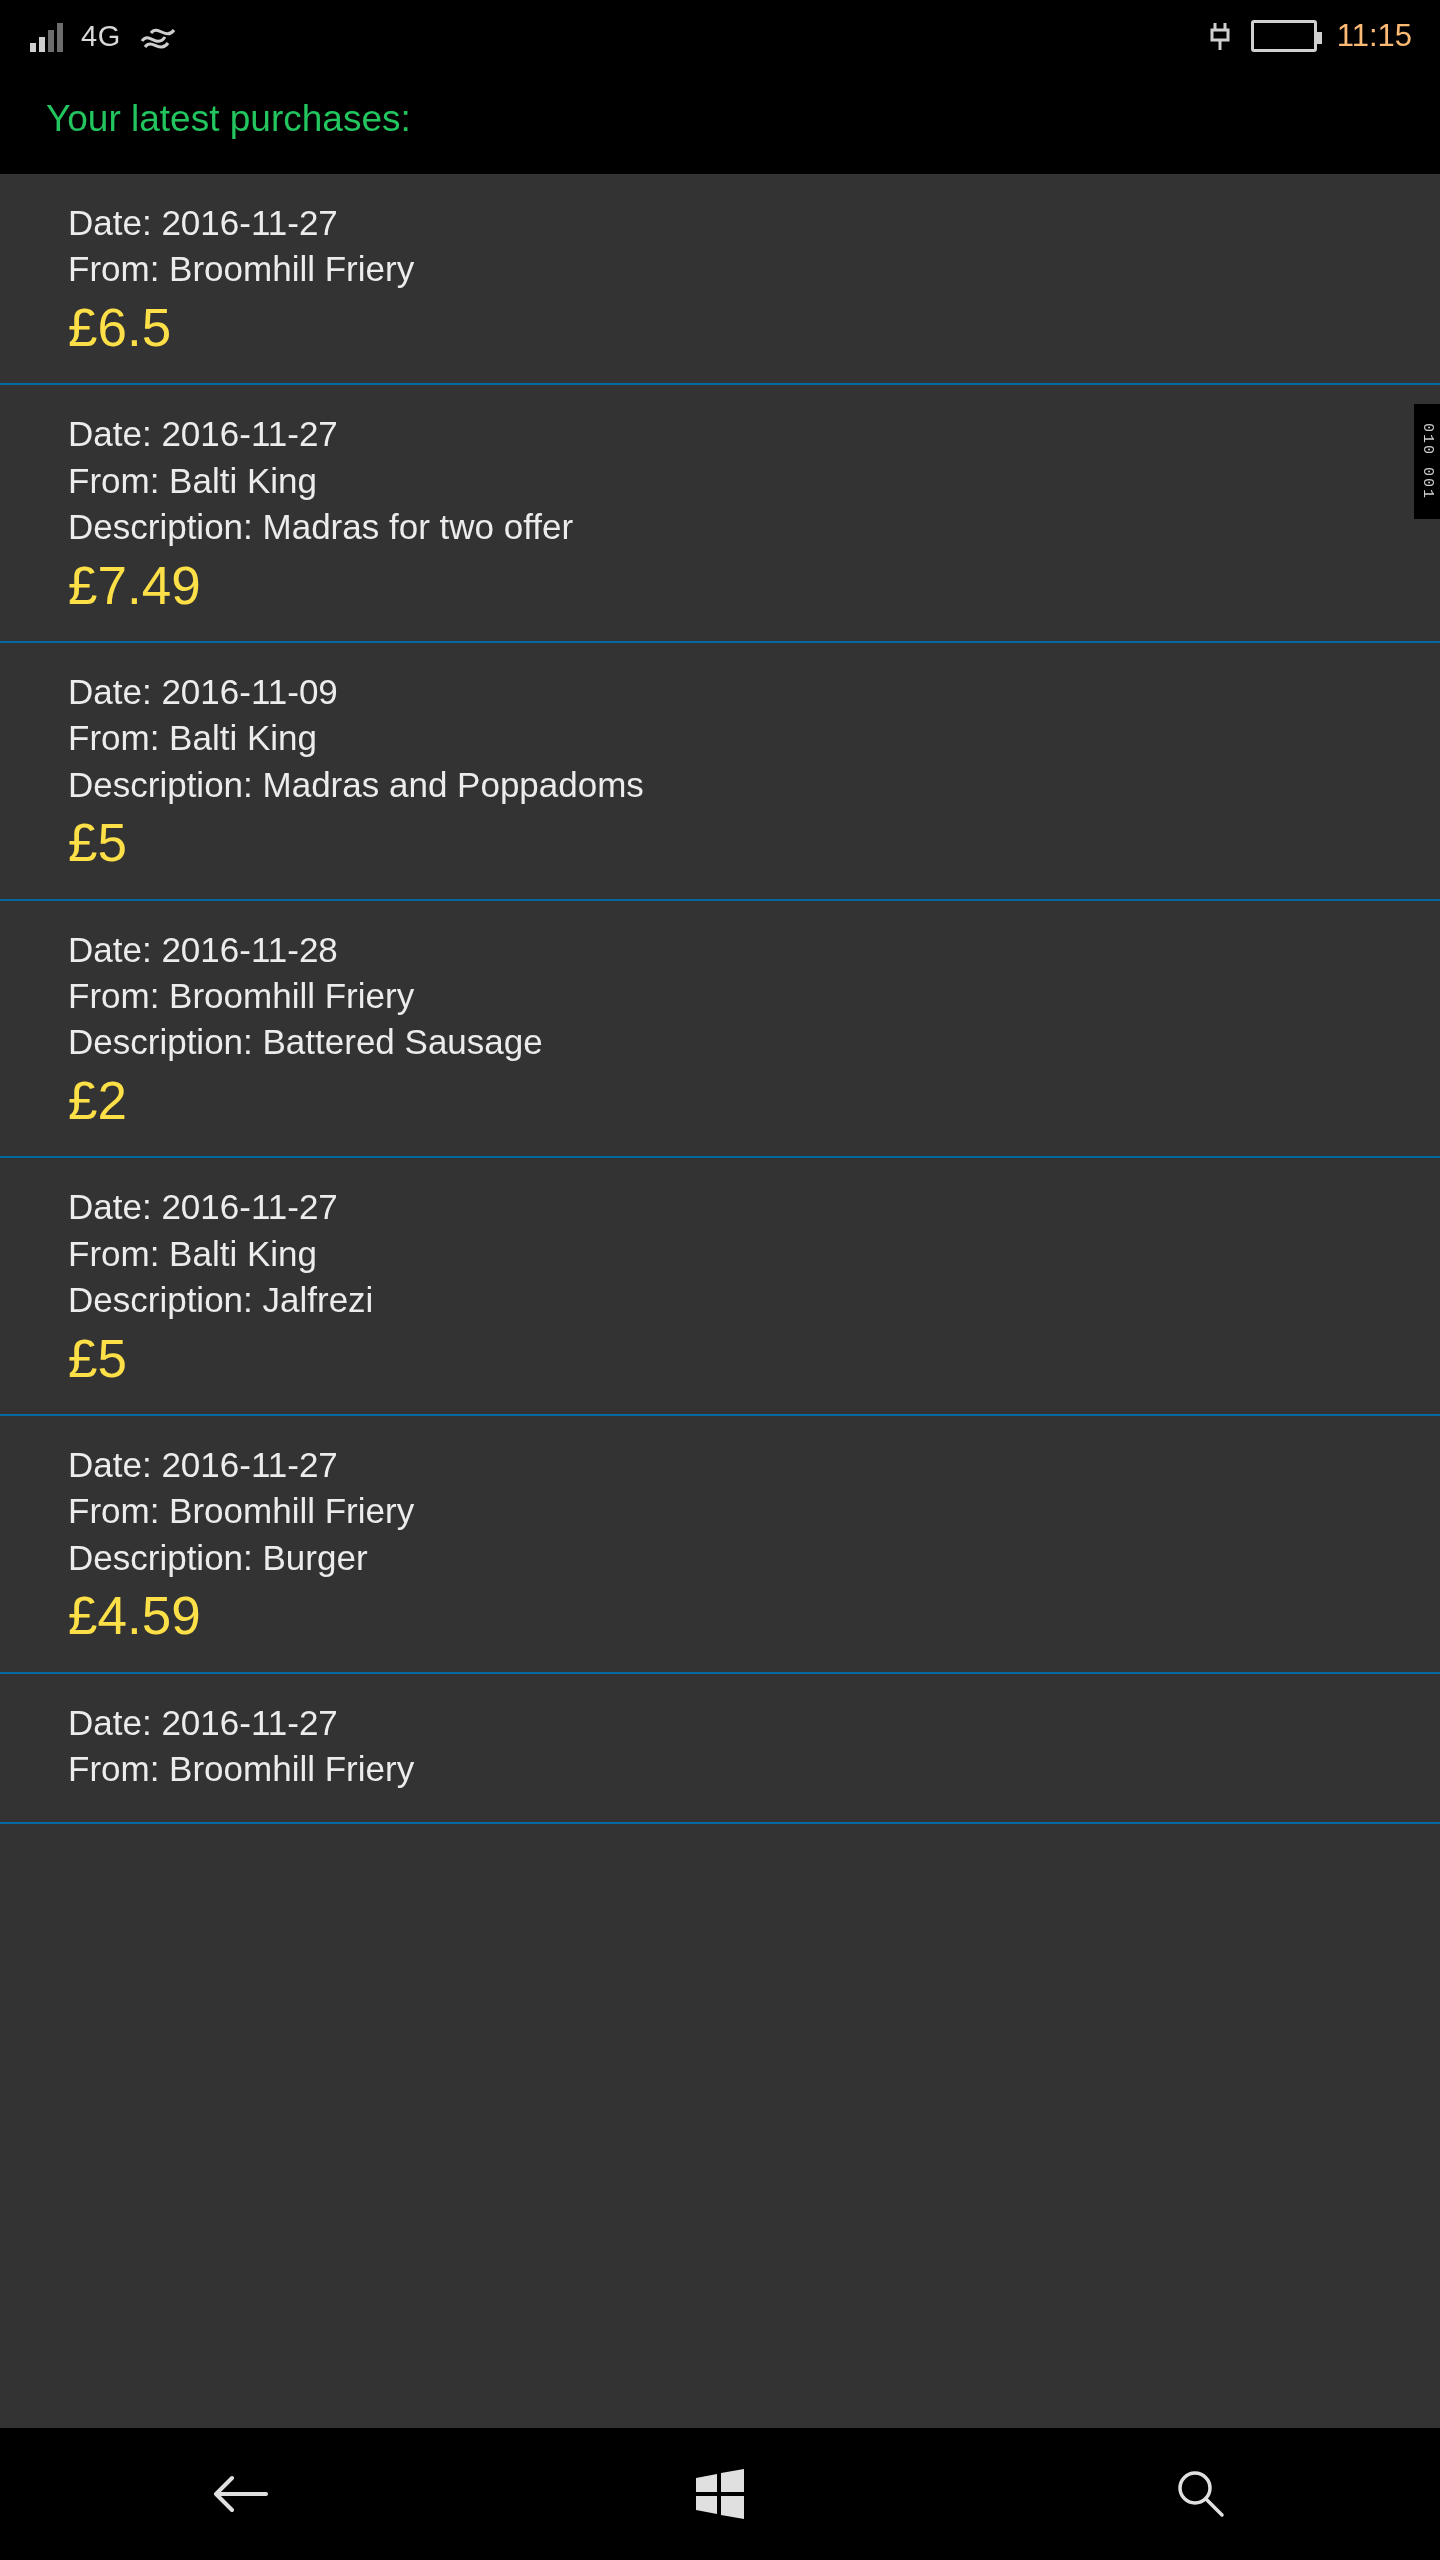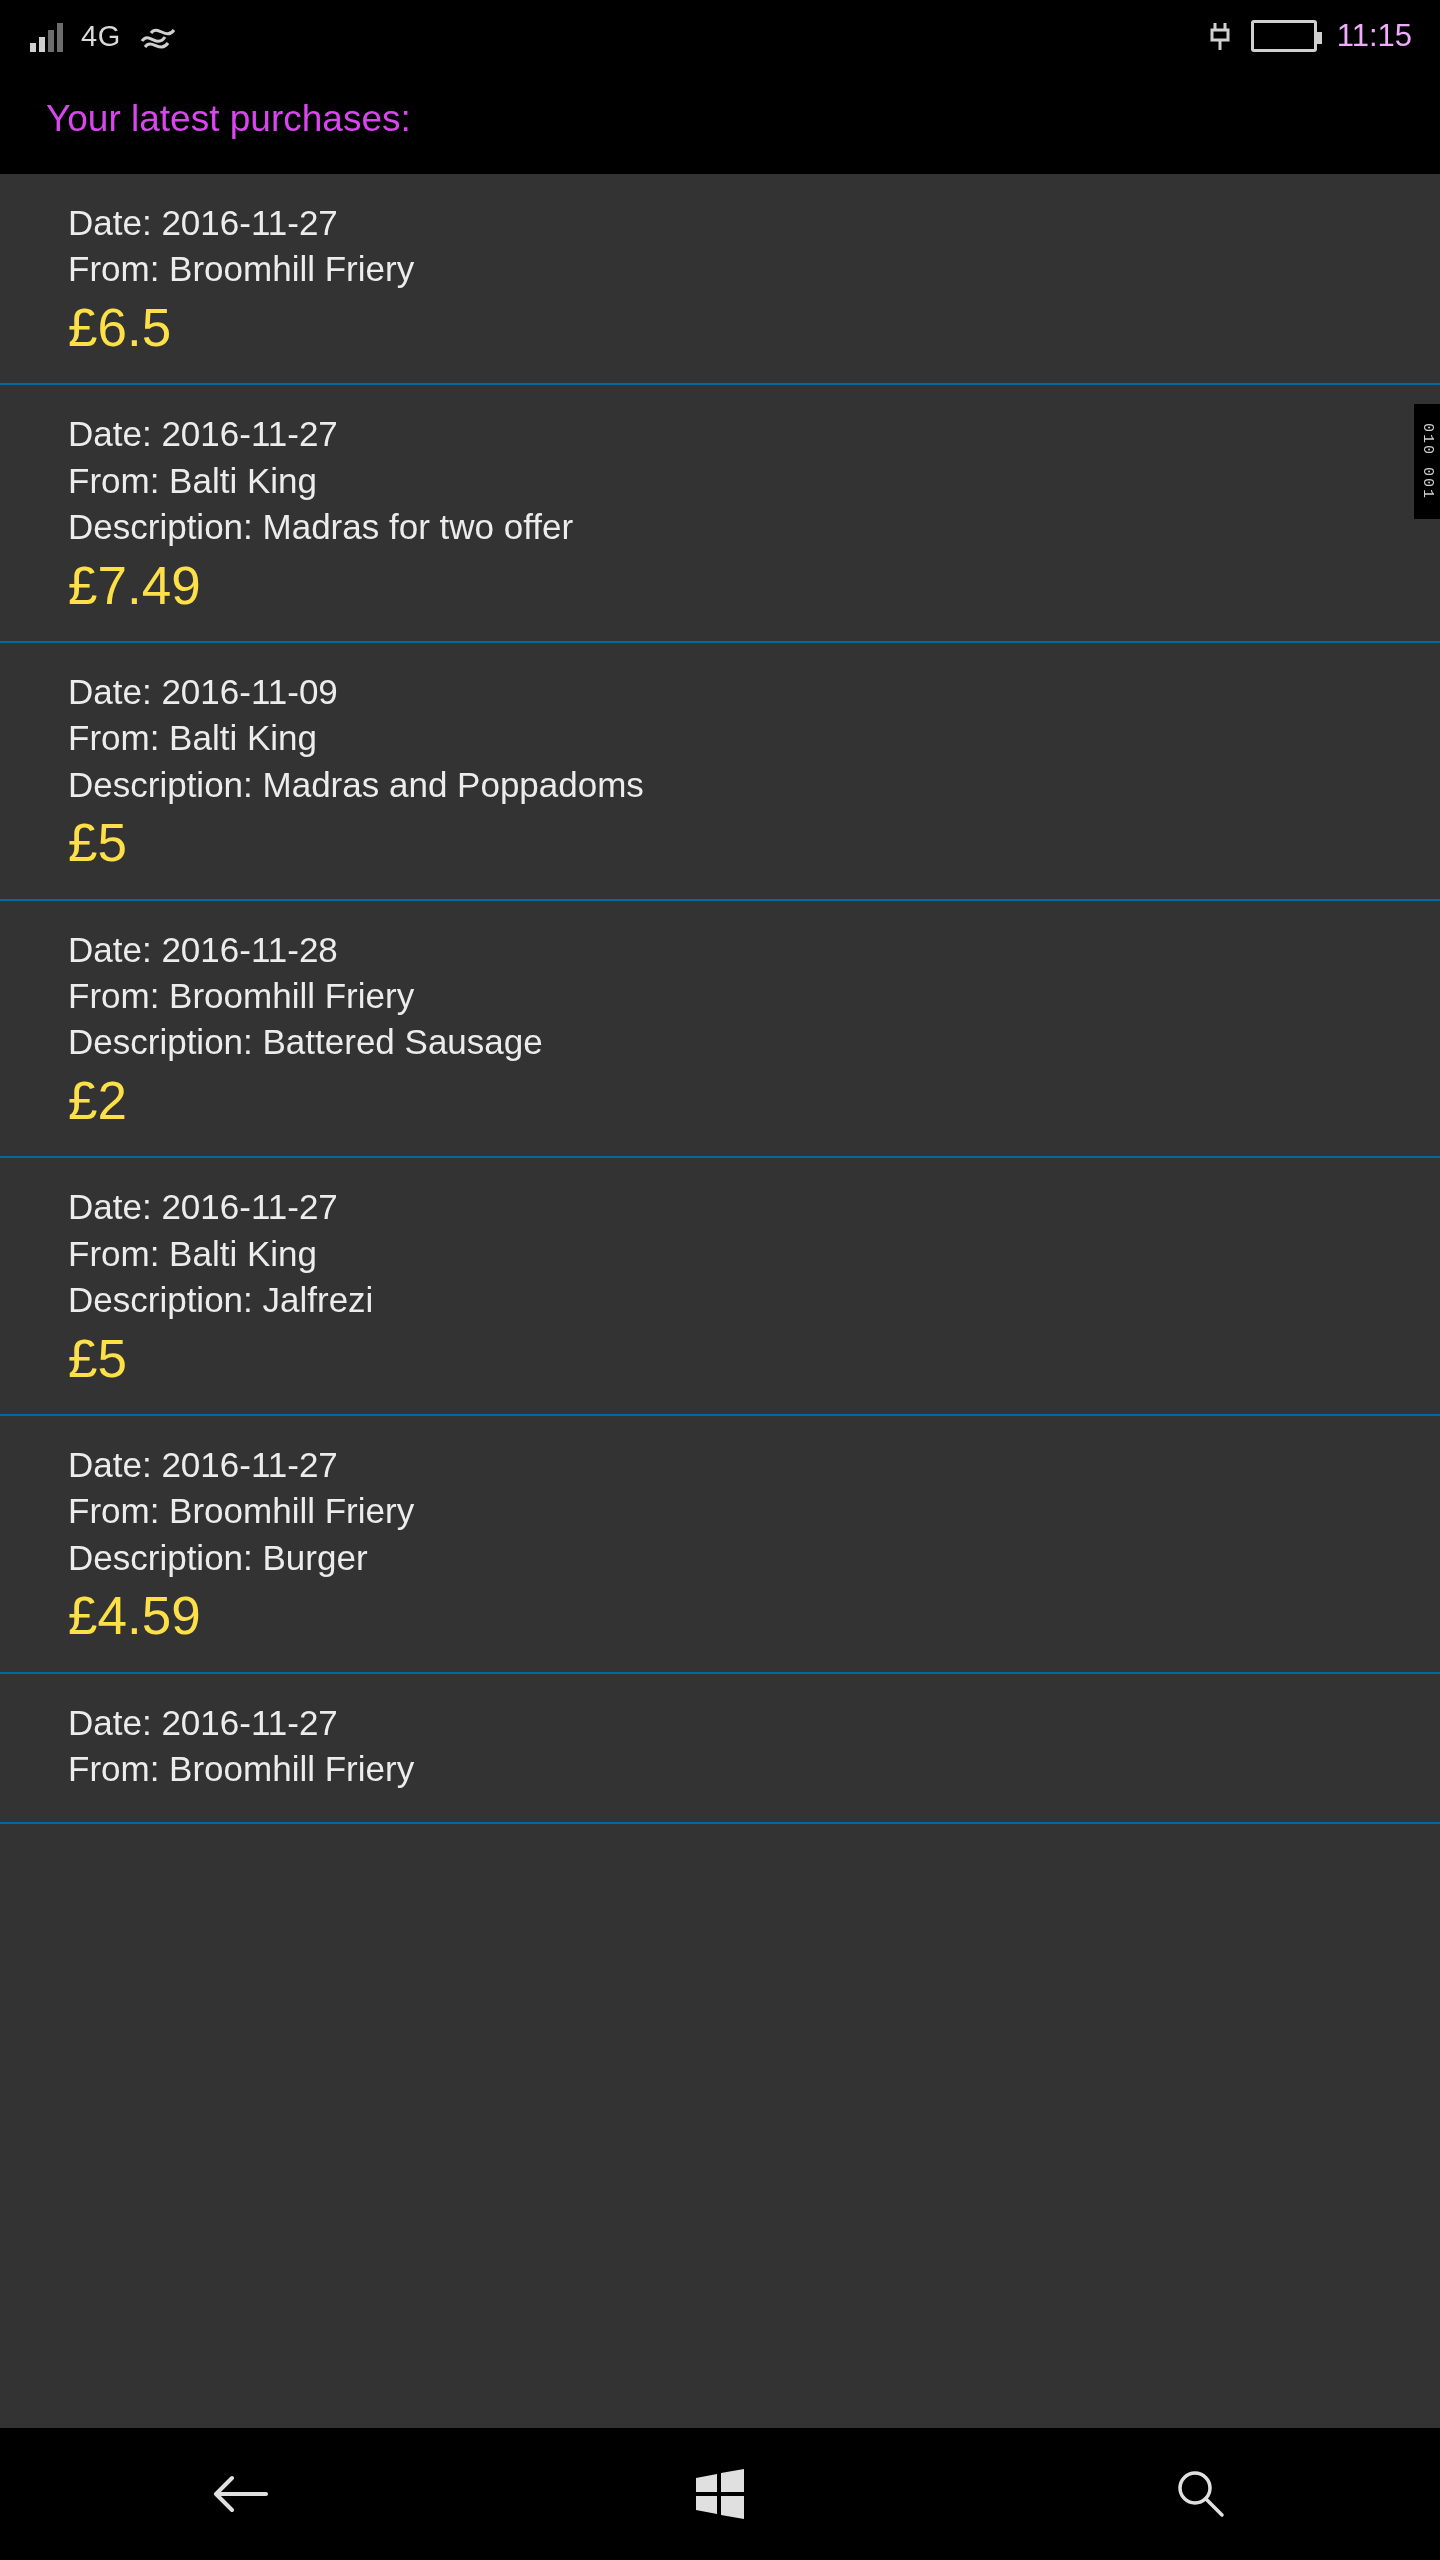--- a/index.html
+++ b/index.html
@@ -53,26 +53,26 @@
     padding: 3px;
   }
   .battery:after {
     content: "";
     position: absolute;
     right: -8px; top: 9px;
     width: 5px; height: 12px;
     background: #d0d0d0;
   }
   .battery .fill { height: 100%; width: 100%; background: #d0d0d0; }
-  .clock { font-size: 31px; color: #f0abfc; }
+  .clock { font-size: 31px; color: #fdba74; }
 
   
   .page-header {
     background: #000;
-    color: #d946ef;
+    color: #22c55e;
     font-size: 37px;
     padding: 26px 46px 34px 46px;
     flex: 0 0 auto;
   }
 
   
   .list {
     position: relative;
     flex: 1 1 auto;
     background: #333333;

